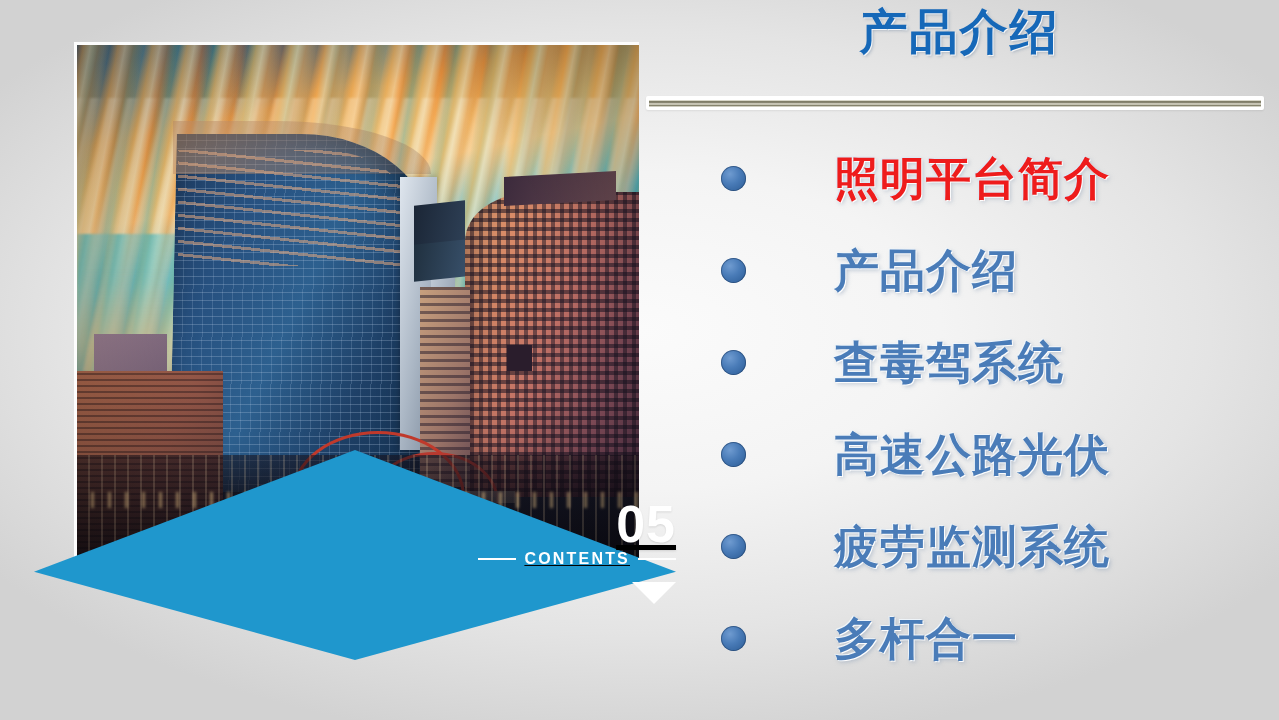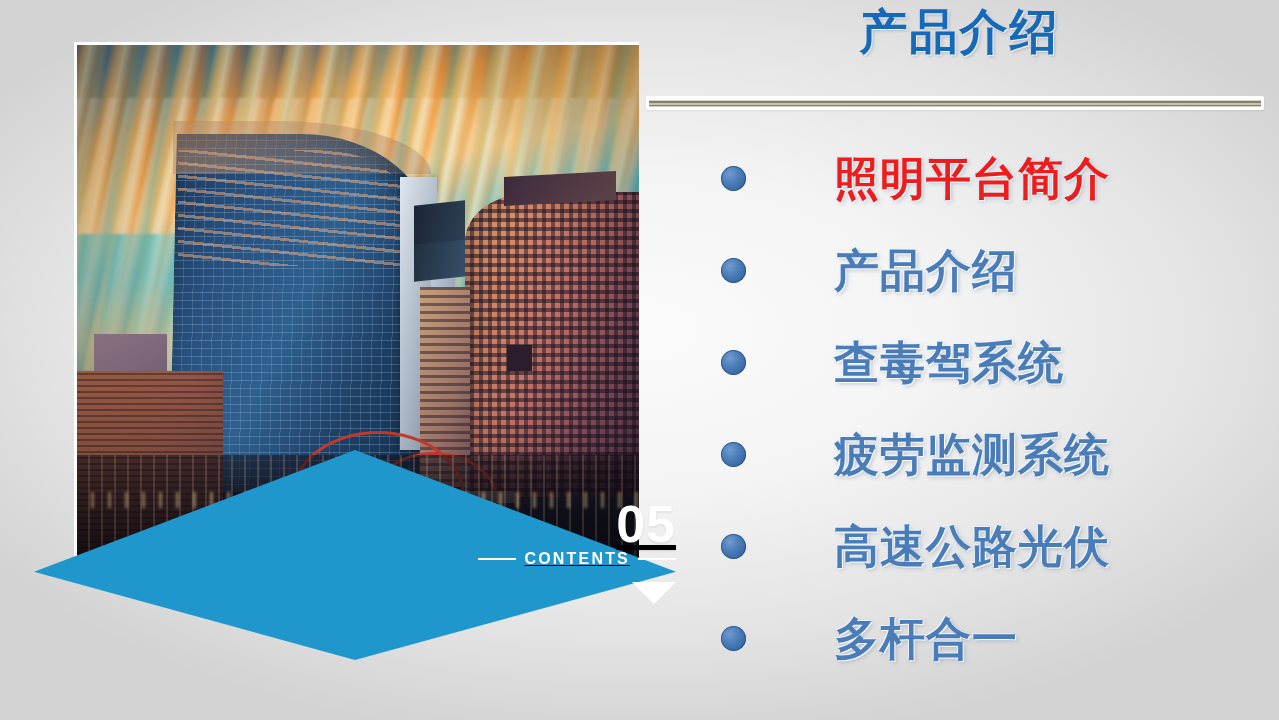--- a/index.html
+++ b/index.html
@@ -548,25 +548,25 @@
       <div class="bullet-item">
         <span class="bullet-dot"></span>
         <span class="bullet-text normal">产品介绍</span>
       </div>
       <div class="bullet-item">
         <span class="bullet-dot"></span>
         <span class="bullet-text normal">查毒驾系统</span>
       </div>
       <div class="bullet-item">
         <span class="bullet-dot"></span>
-        <span class="bullet-text normal">疲劳监测系统</span>
+        <span class="bullet-text normal">高速公路光伏</span>
       </div>
       <div class="bullet-item">
         <span class="bullet-dot"></span>
-        <span class="bullet-text normal">高速公路光伏</span>
+        <span class="bullet-text normal">疲劳监测系统</span>
       </div>
       <div class="bullet-item">
         <span class="bullet-dot"></span>
         <span class="bullet-text normal">多杆合一</span>
       </div>
     </div>
   </div>
 
 </div>
 

